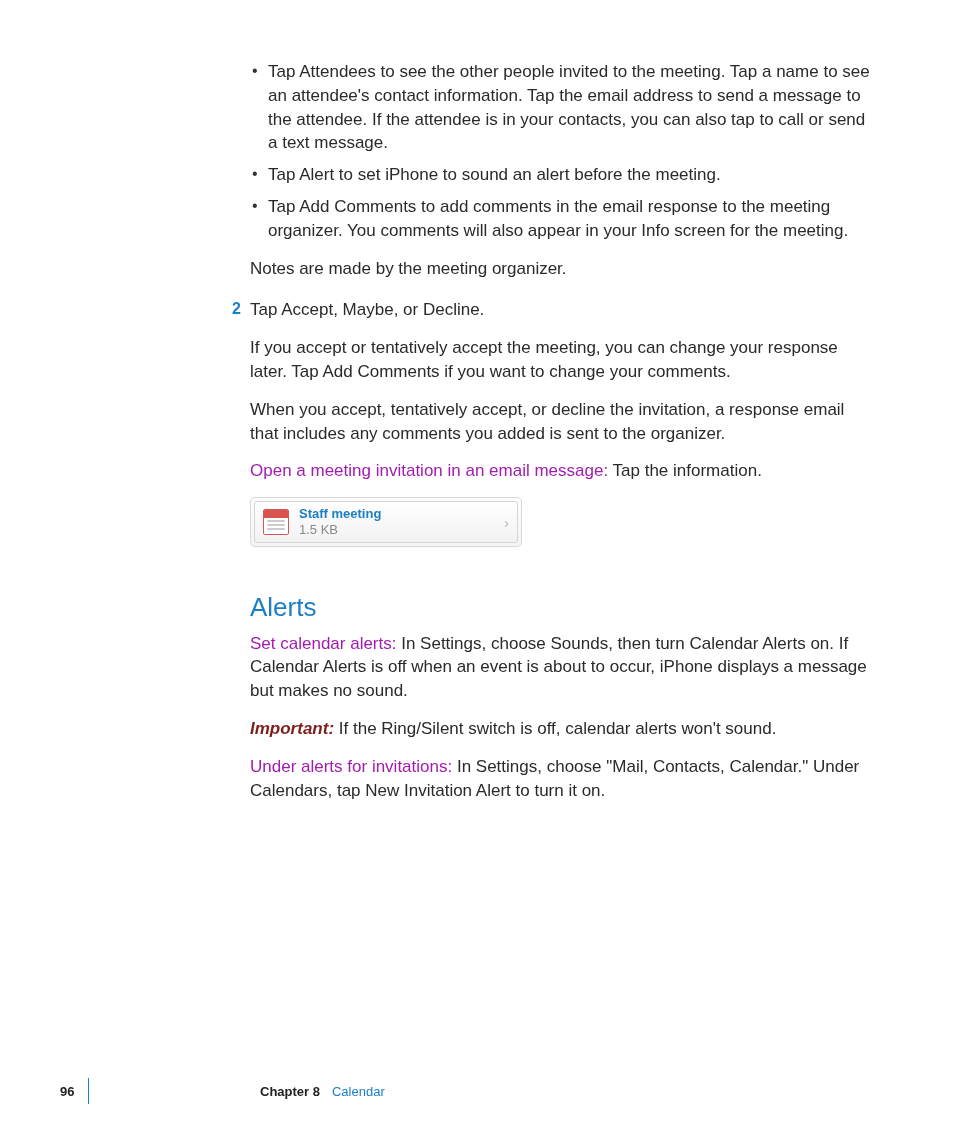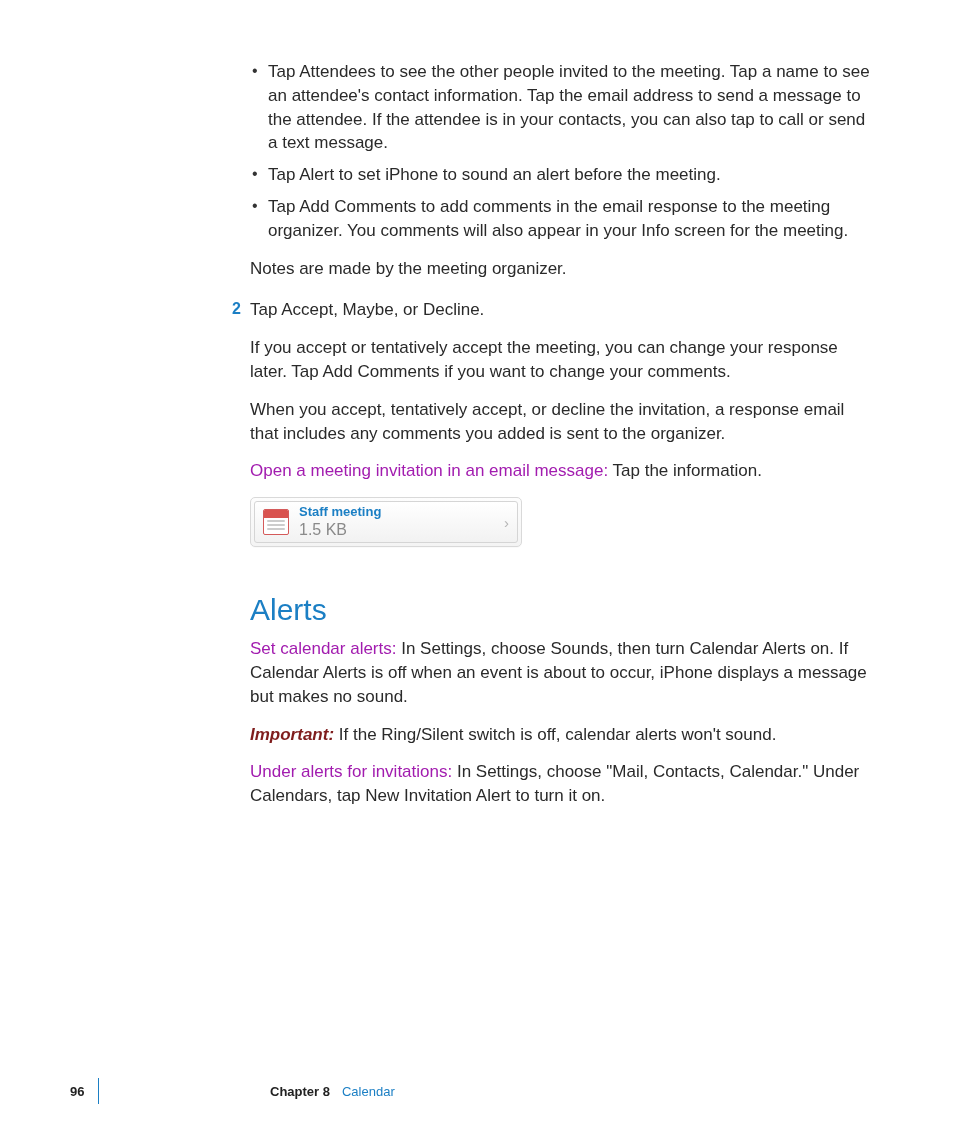--- a/index.html
+++ b/index.html
@@ -8,37 +8,37 @@
   .content { position: absolute; left: 250px; top: 60px; width: 620px; font-size: 17px; line-height: 1.4; color: #2a2a2a; }
   .bullets { margin-bottom: 14px; }
   .bullet-row { display: flex; align-items: flex-start; margin-bottom: 8px; }
   .bullet { width: 18px; flex: 0 0 18px; text-align: left; padding-left: 2px; color: #333; line-height: 1.4; font-size: 16px; }
   .bullet-text { flex: 1; }
   .notes { margin-bottom: 18px; }
   .step-num-wrap { position: relative; }
   .step-number { position: absolute; left: -18px; top: 0; color: #1b7fc4; font-weight: 700; font-size: 16px; }
   .p { margin-bottom: 14px; }
   .strong { font-weight: 400; color: #a21caf; }
-  .heading { color: #1b7fc4; font-size: 30px; font-weight: 400; margin-top: 42px; margin-bottom: 6px; }
+  .heading { color: #1b7fc4; font-size: 26px; font-weight: 400; margin-top: 42px; margin-bottom: 6px; }
   .important { color: #7f1d1d; font-style: italic; font-weight: 600; }
 
   
   .attachment { margin-top: 6px; width: 272px; }
   .att-outer { border: 1px solid #d9d9d9; border-radius: 5px; padding: 3px; background: linear-gradient(#fdfdfd,#f4f4f4); box-shadow: 0 1px 0 rgba(0,0,0,0.02); }
   .att-inner { display: flex; align-items: center; height: 42px; border: 1px solid #d5d5d5; border-radius: 3px; background: linear-gradient(#ffffff,#f2f2f2); padding: 0 8px; }
   .att-icon { width: 26px; height: 26px; border: 1px solid #d45a5a; border-radius: 2px; background: #fff; display: flex; flex-direction: column; justify-content: flex-start; align-items: stretch; margin-right: 10px; overflow: hidden; }
   .att-icon-top { height: 8px; background: #d9534f; }
   .att-icon-line { height: 2px; background: #ccc; margin: 2px 3px 0 3px; border-radius: 1px; }
   .att-text { flex: 1; line-height: 1.15; }
   .att-title { font-size: 13px; font-weight: 700; color: #1b7fc4; }
-  .att-size { font-size: 16px; color: #8a8a8a; margin-top: 1px; }
+  .att-size { font-size: 13px; color: #8a8a8a; margin-top: 1px; }
   .att-chevron { width: 16px; color: #b5b5b5; font-size: 15px; text-align: right; }
 
   
-  .footer { position: absolute; left: 70px; bottom: 40px; width: 800px; height: 28px; display: flex; align-items: center; font-size: 13px; }
+  .footer { position: absolute; left: 60px; bottom: 40px; width: 800px; height: 28px; display: flex; align-items: center; font-size: 13px; }
   .page-num { font-weight: 700; color: #222; width: 20px; }
   .footer-sep { width: 1px; height: 26px; background: #1b7fc4; margin: 0 14px 0 8px; }
   .footer-spacer { width: 150px; }
   .chapter-label { font-weight: 700; color: #222; margin-right: 12px; margin-left: 7px; }
   .chapter-name { color: #1b7fc4; }
 </style>
 </head>
 <body>
 
 <div class="page">

